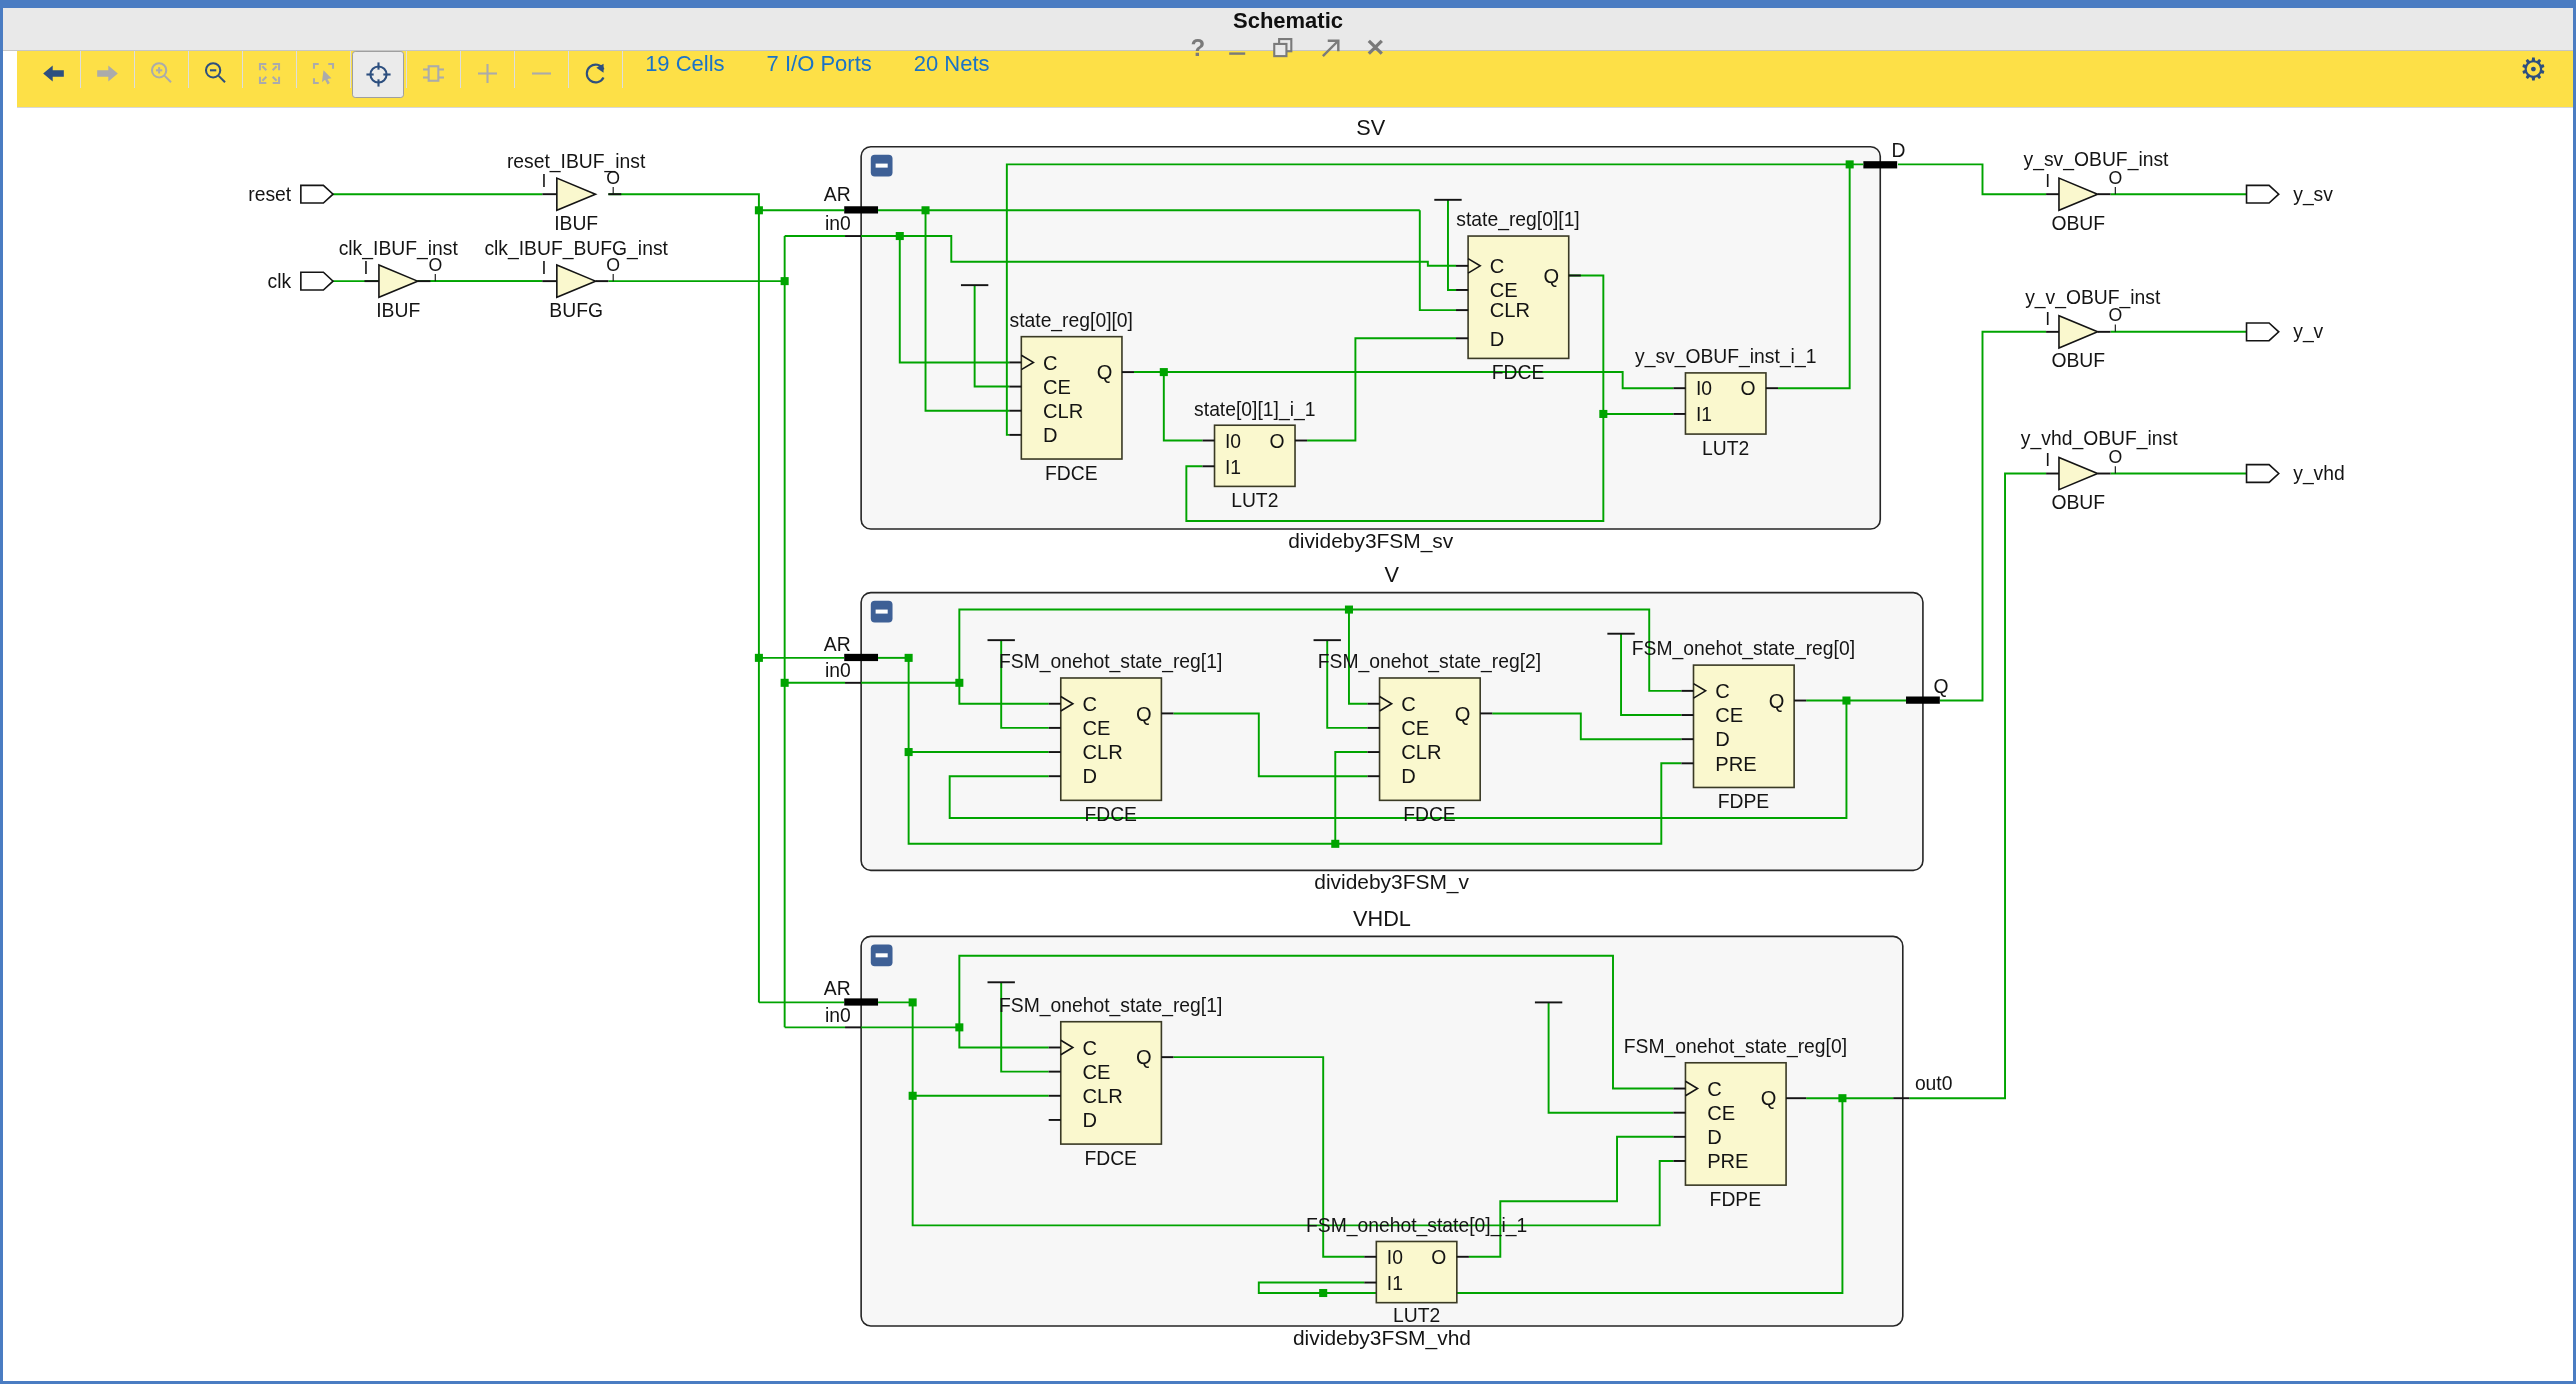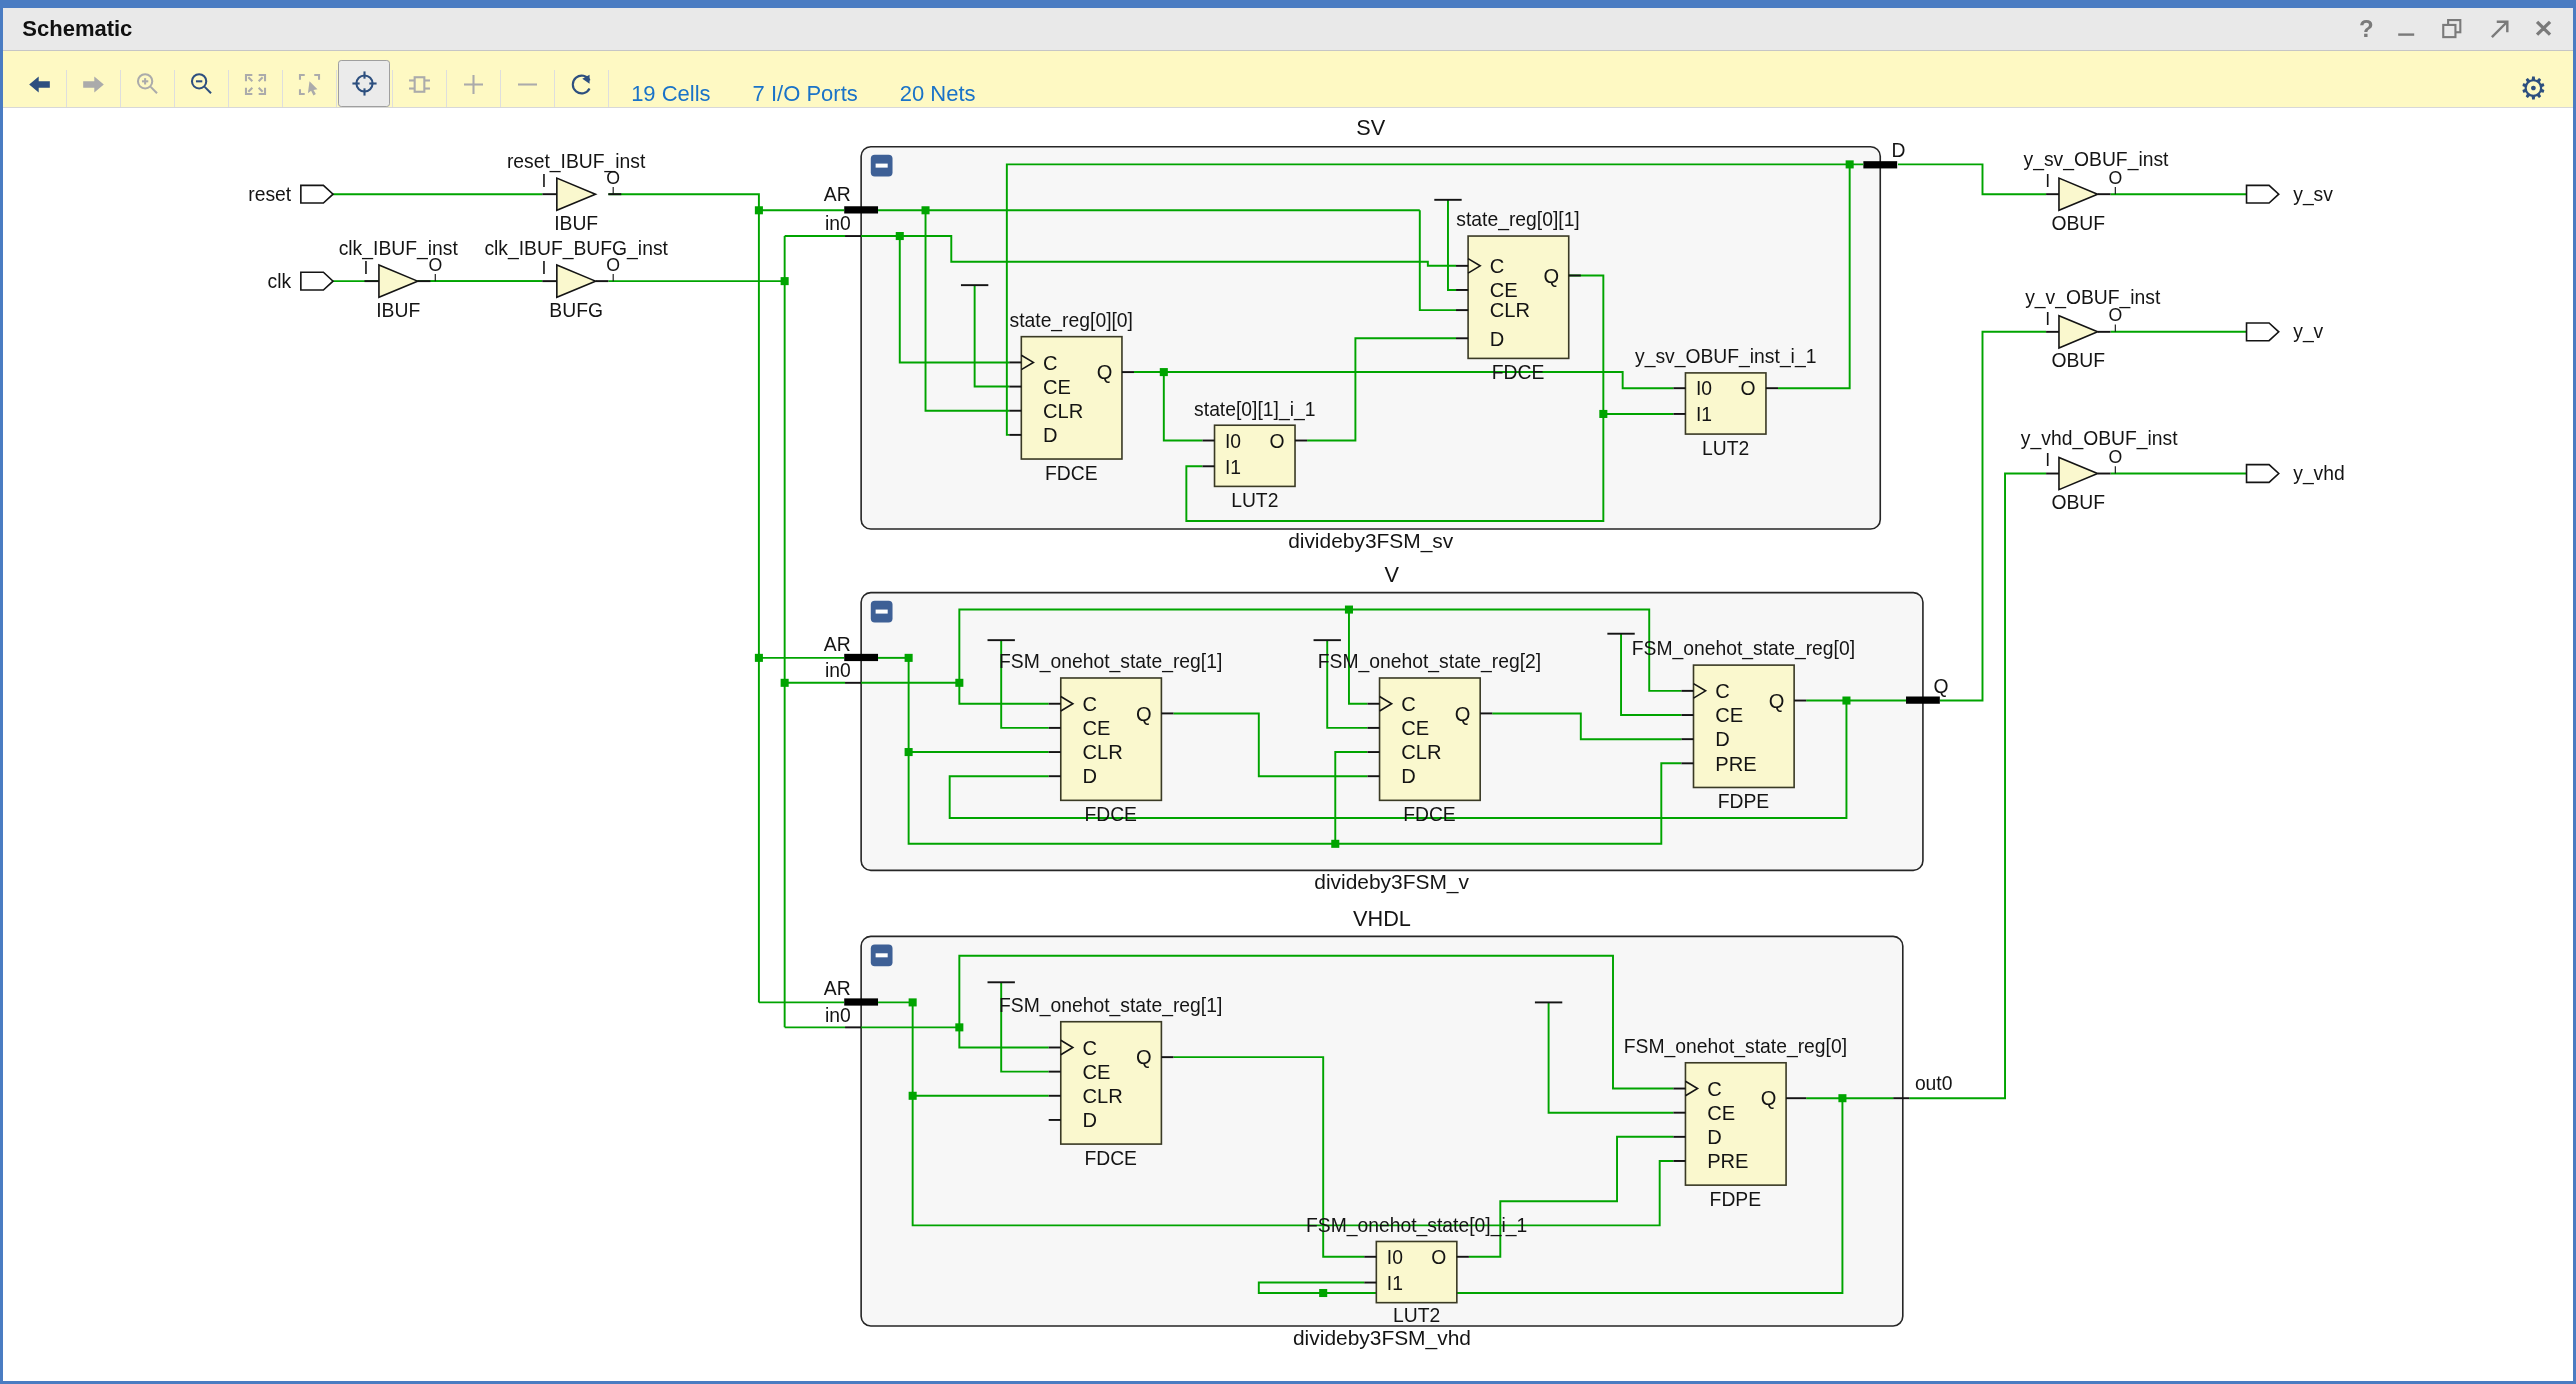--- a/index.html
+++ b/index.html
@@ -1,26 +1,26 @@
 <!DOCTYPE html>
 <html style="font-size:13px"><head>
 <meta charset="utf-8">
 <style>
   html,body{margin:0;padding:0;width:2576px;height:1385px;overflow:hidden;background:#cfd3d8;
     font-family:"Liberation Sans",sans-serif;}
   .window{position:absolute;inset:0;border:3.2px solid #4a7cc2;background:#fff;box-sizing:border-box;}
   .topstrip{height:4.8px;background:#4a7cc2;}
   .titlebar{height:42px;background:#e9e9e9;border-bottom:0.8px solid #c6c6c6;display:flex;
-    align-items:center;padding:0 19.3px;}
+    align-items:center;padding:0 19.3px;flex-direction:column;}
   .titlebar .title{font-size:22px;font-weight:bold;color:#101010;flex:0 0 auto;}
   .titlebar .spacer{flex:1;}
   .winctl{display:flex;align-items:center;gap:21px;color:#6f6f6f;}
   .winctl .glyph{font-size:24px;font-weight:bold;color:#7a7a7a;cursor:default;}
-  .toolbar{height:56px;background:#fef9c3;border-bottom:0.8px solid #d8d8d8;display:flex;
-    align-items:flex-end;padding:0 11.3px;}
+  .toolbar{height:56px;background:#fde047;border-bottom:0.8px solid #d8d8d8;display:flex;
+    align-items:flex-start;padding:0 11.3px;margin-left:14px;}
   .tbtn{width:50px;height:45px;display:flex;align-items:center;justify-content:center;border-radius:3.2px;}
   .tbtn.selected{background:#ebebeb;border:0.8px solid #9f9f9f;}
   .sep{width:0.8px;height:37px;background:#dedede;margin:0 1.6px;flex:0 0 auto;}
   .tlink{font-size:22px;color:#1a73c8;margin:0 21px;text-decoration:none;cursor:pointer;}
   .gearbox{margin-left:auto;margin-right:14.5px;font-size:31px;color:#2d4f7f;}
   .canvas{position:relative;height:1272px;background:#ffffff;}
   svg text{font-family:"Liberation Sans",sans-serif;fill:#141414;}
   .icon-blue{stroke:#2d4f7f;fill:none;stroke-width:2.6;}
   .icon-bluef{fill:#2d4f7f;stroke:none;}
   .icon-gray{stroke:#ababab;fill:none;stroke-width:2.6;}

